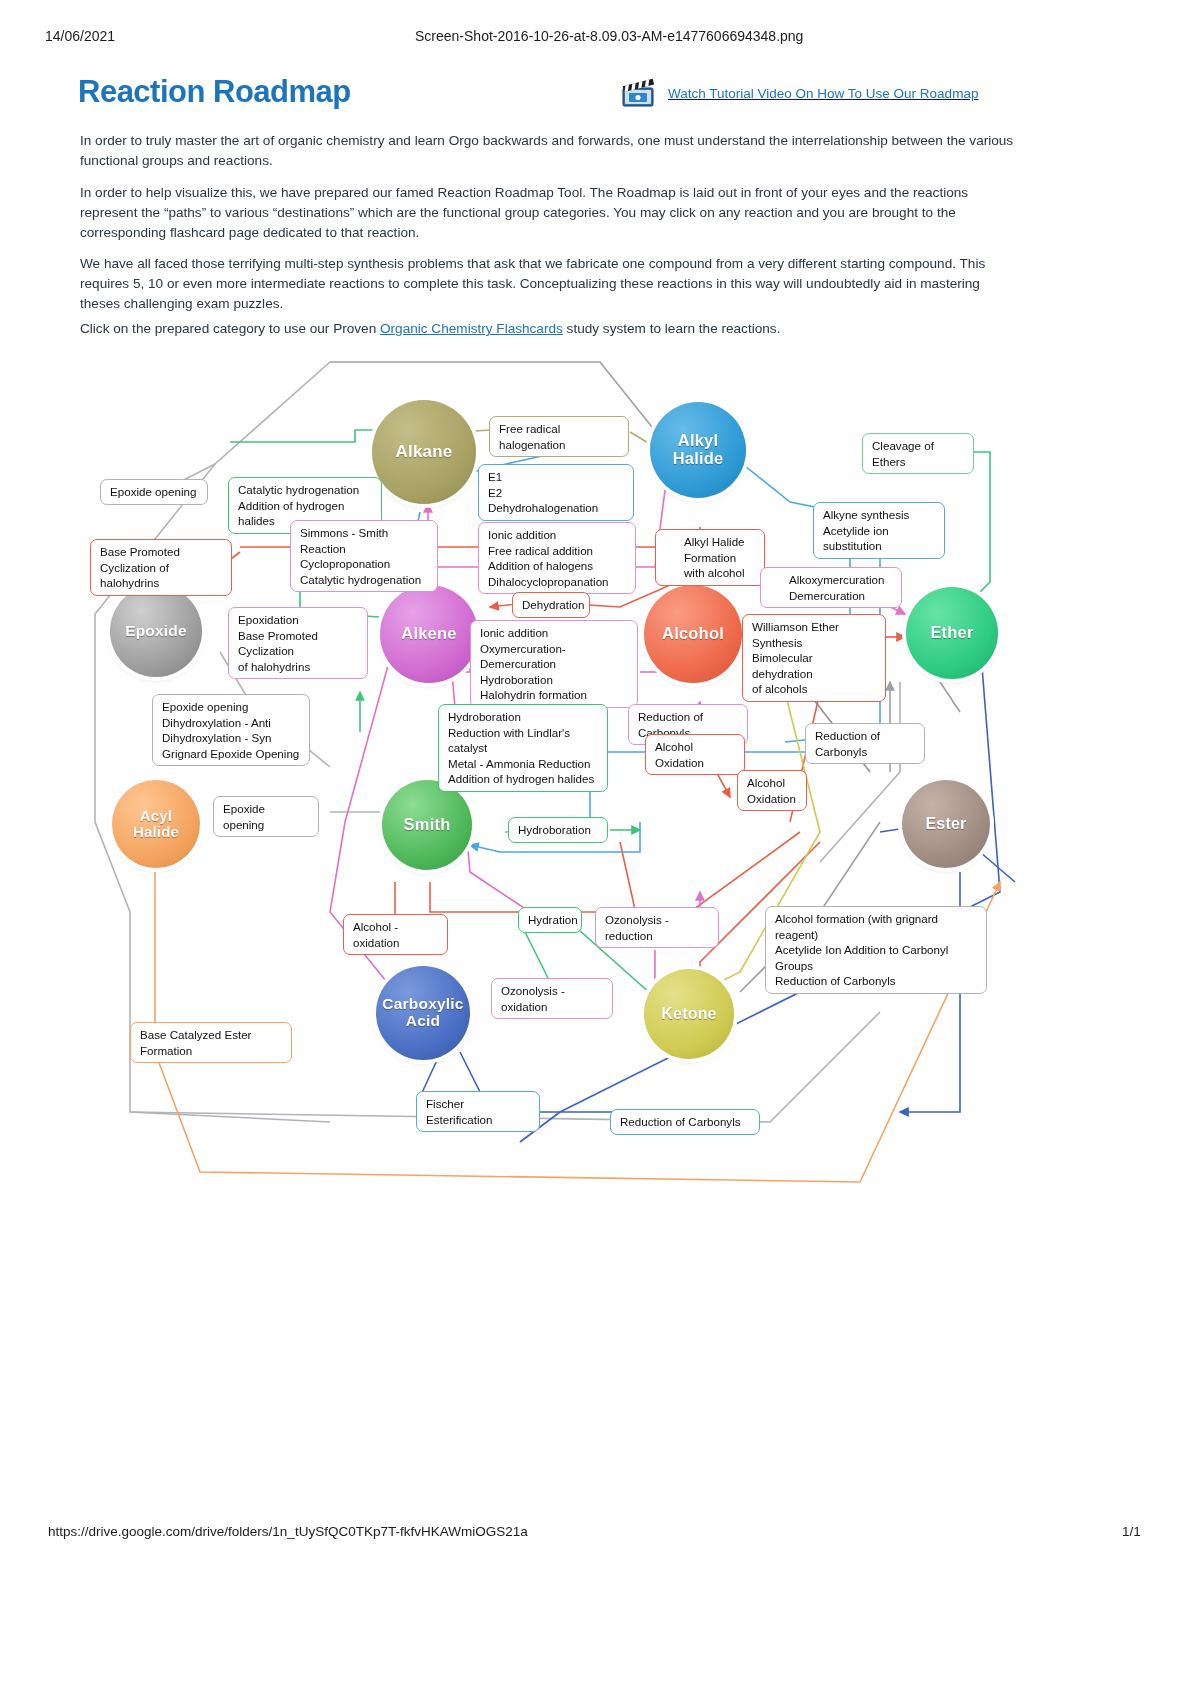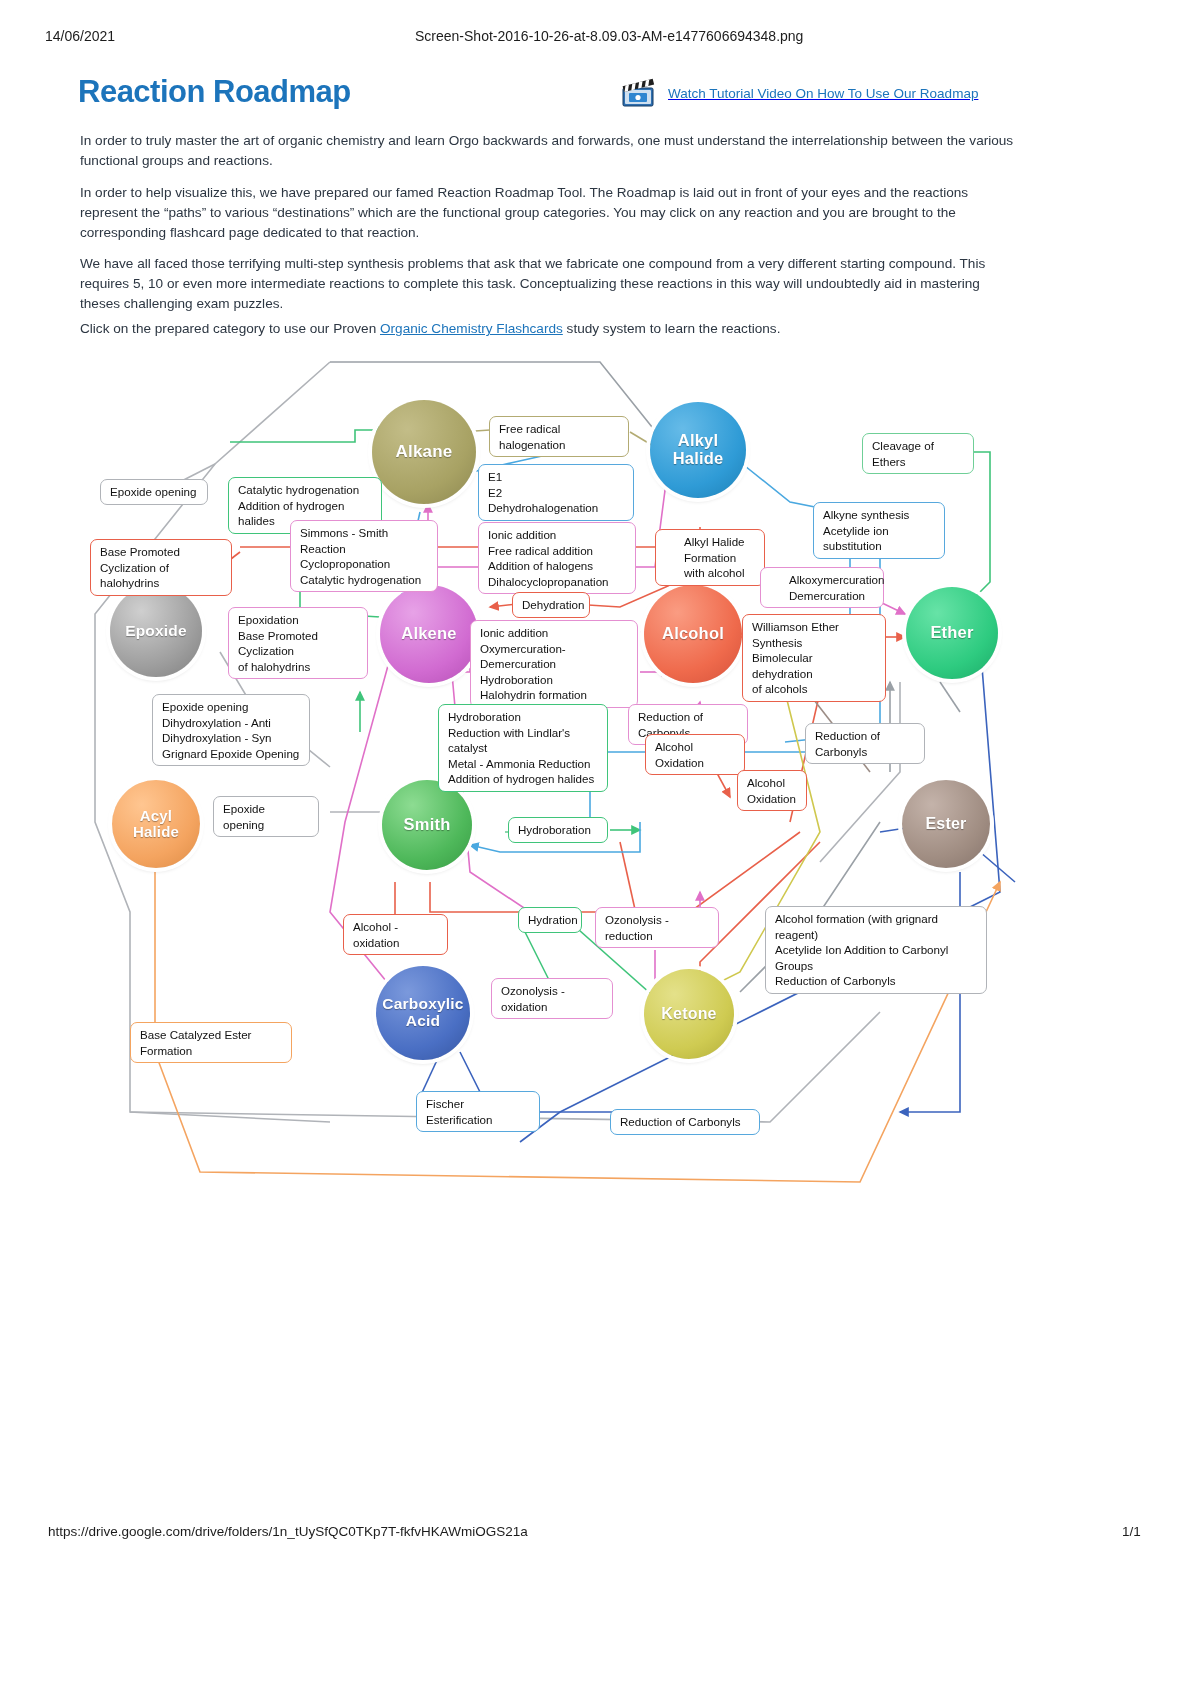--- a/index.html
+++ b/index.html
@@ -284,21 +284,21 @@
 Cycloproponation
 Catalytic hydrogenation</div>
     <div class="box b-pink" style="left:478px;top:170px;width:158px;">Ionic addition
 Free radical addition
 Addition of halogens
 Dihalocyclopropanation</div>
     <div class="box b-red" style="left:655px;top:177px;width:110px;padding-left:28px;">Alkyl Halide Formation
 with alcohol</div>
     <div class="box b-red" style="left:90px;top:187px;width:142px;">Base Promoted
 Cyclization of halohydrins</div>
-    <div class="box b-pink" style="left:760px;top:215px;width:124px;padding-left:28px;">Alkoxymercuration
+    <div class="box b-pink" style="left:760px;top:215px;width:142px;padding-left:28px;">Alkoxymercuration
 Demercuration</div>
     <div class="box b-red" style="left:512px;top:240px;width:78px;">Dehydration</div>
     <div class="box b-pink" style="left:228px;top:255px;width:140px;">Epoxidation
 Base Promoted Cyclization
 of halohydrins</div>
     <div class="box b-pink" style="left:470px;top:268px;width:168px;">Ionic addition
 Oxymercuration-Demercuration
 Hydroboration
 Halohydrin formation</div>
     <div class="box b-red" style="left:742px;top:262px;width:144px;">Williamson Ether Synthesis

